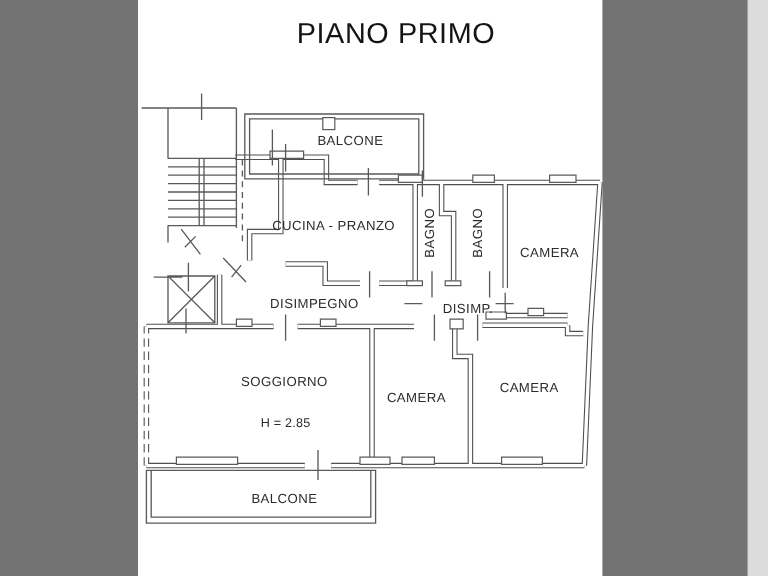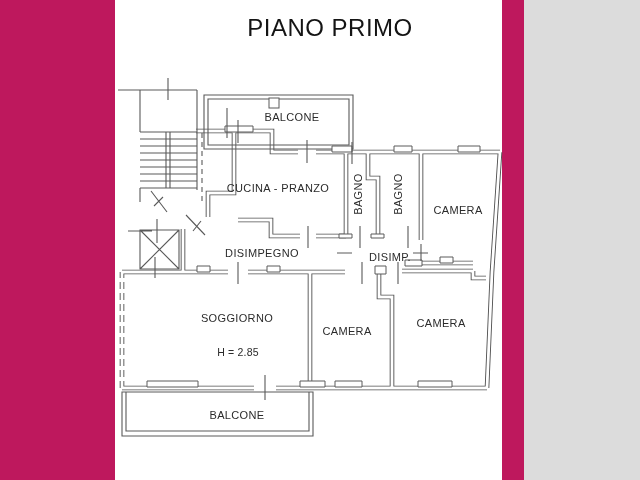--- a/index.html
+++ b/index.html
@@ -1,16 +1,16 @@
 <!DOCTYPE html>
 <html><head>
 <meta charset="utf-8">
 <style>
   html,body{margin:0;padding:0;background:#dcdcdc;}
-  .stage{position:relative;width:524px;height:480px;background:#be185d;overflow:hidden;
+  .stage{position:relative;width:623px;height:480px;background:#737373;overflow:hidden;
          font-family:"Liberation Sans", sans-serif;}
   svg{position:absolute;left:0;top:0;}
   svg text{font-family:"Liberation Sans", sans-serif;fill:#2b2b2b;}
   .title{font-size:24px;letter-spacing:.5px;text-anchor:middle;fill:#141414;}
   .lbl{font-size:11px;letter-spacing:.35px;text-anchor:middle;}
   .lbl-sm{font-size:10.5px;letter-spacing:.2px;text-anchor:middle;}
   .wd{stroke:#4f4f4f;stroke-width:4.6;fill:none;stroke-linecap:butt;}
   .ww{stroke:#ffffff;stroke-width:2.8;fill:none;stroke-linecap:butt;}
   .wd-dash{stroke:#4f4f4f;stroke-width:4.6;fill:none;stroke-dasharray:7 4;}
   .thin{stroke:#5a5a5a;stroke-width:1.1;fill:none;}

